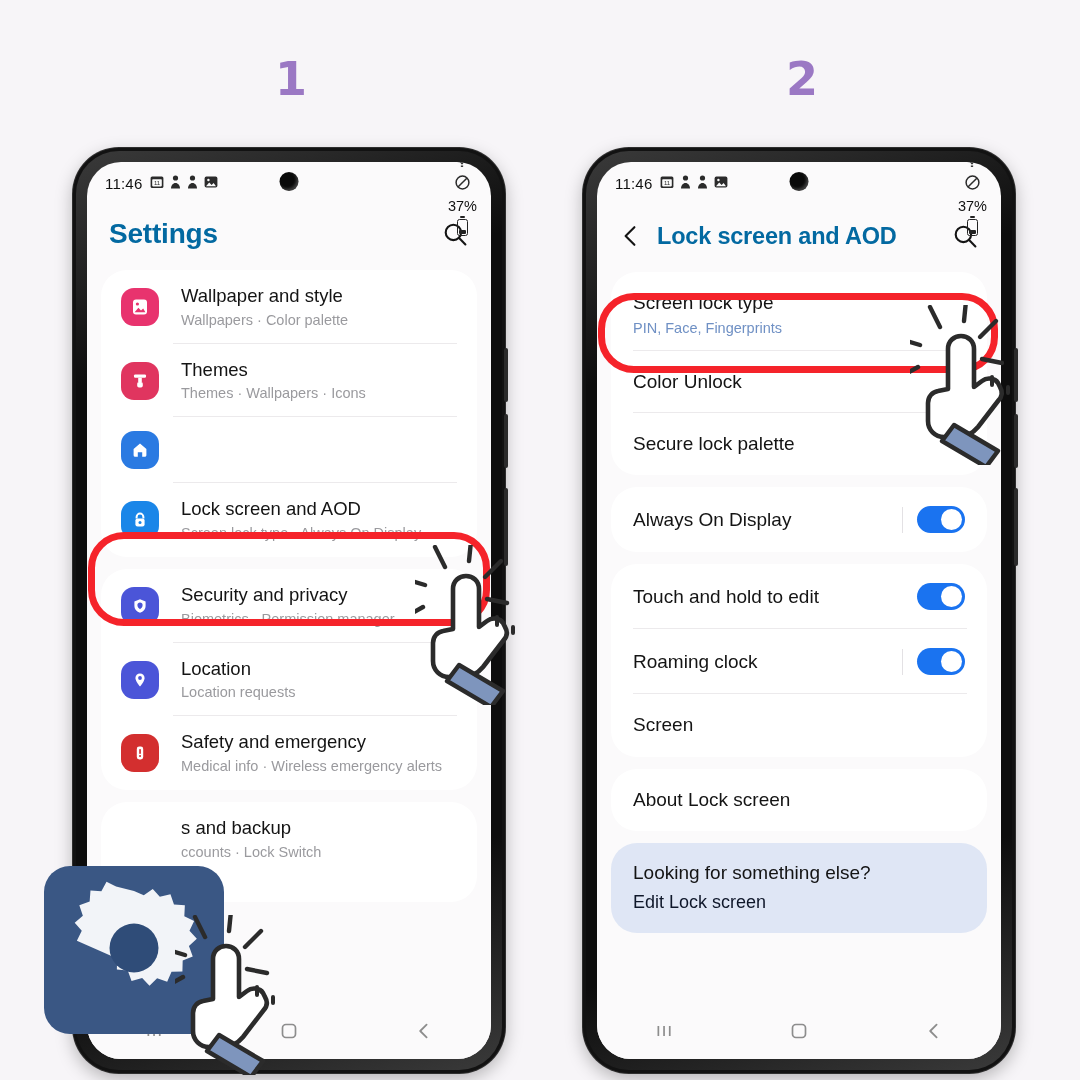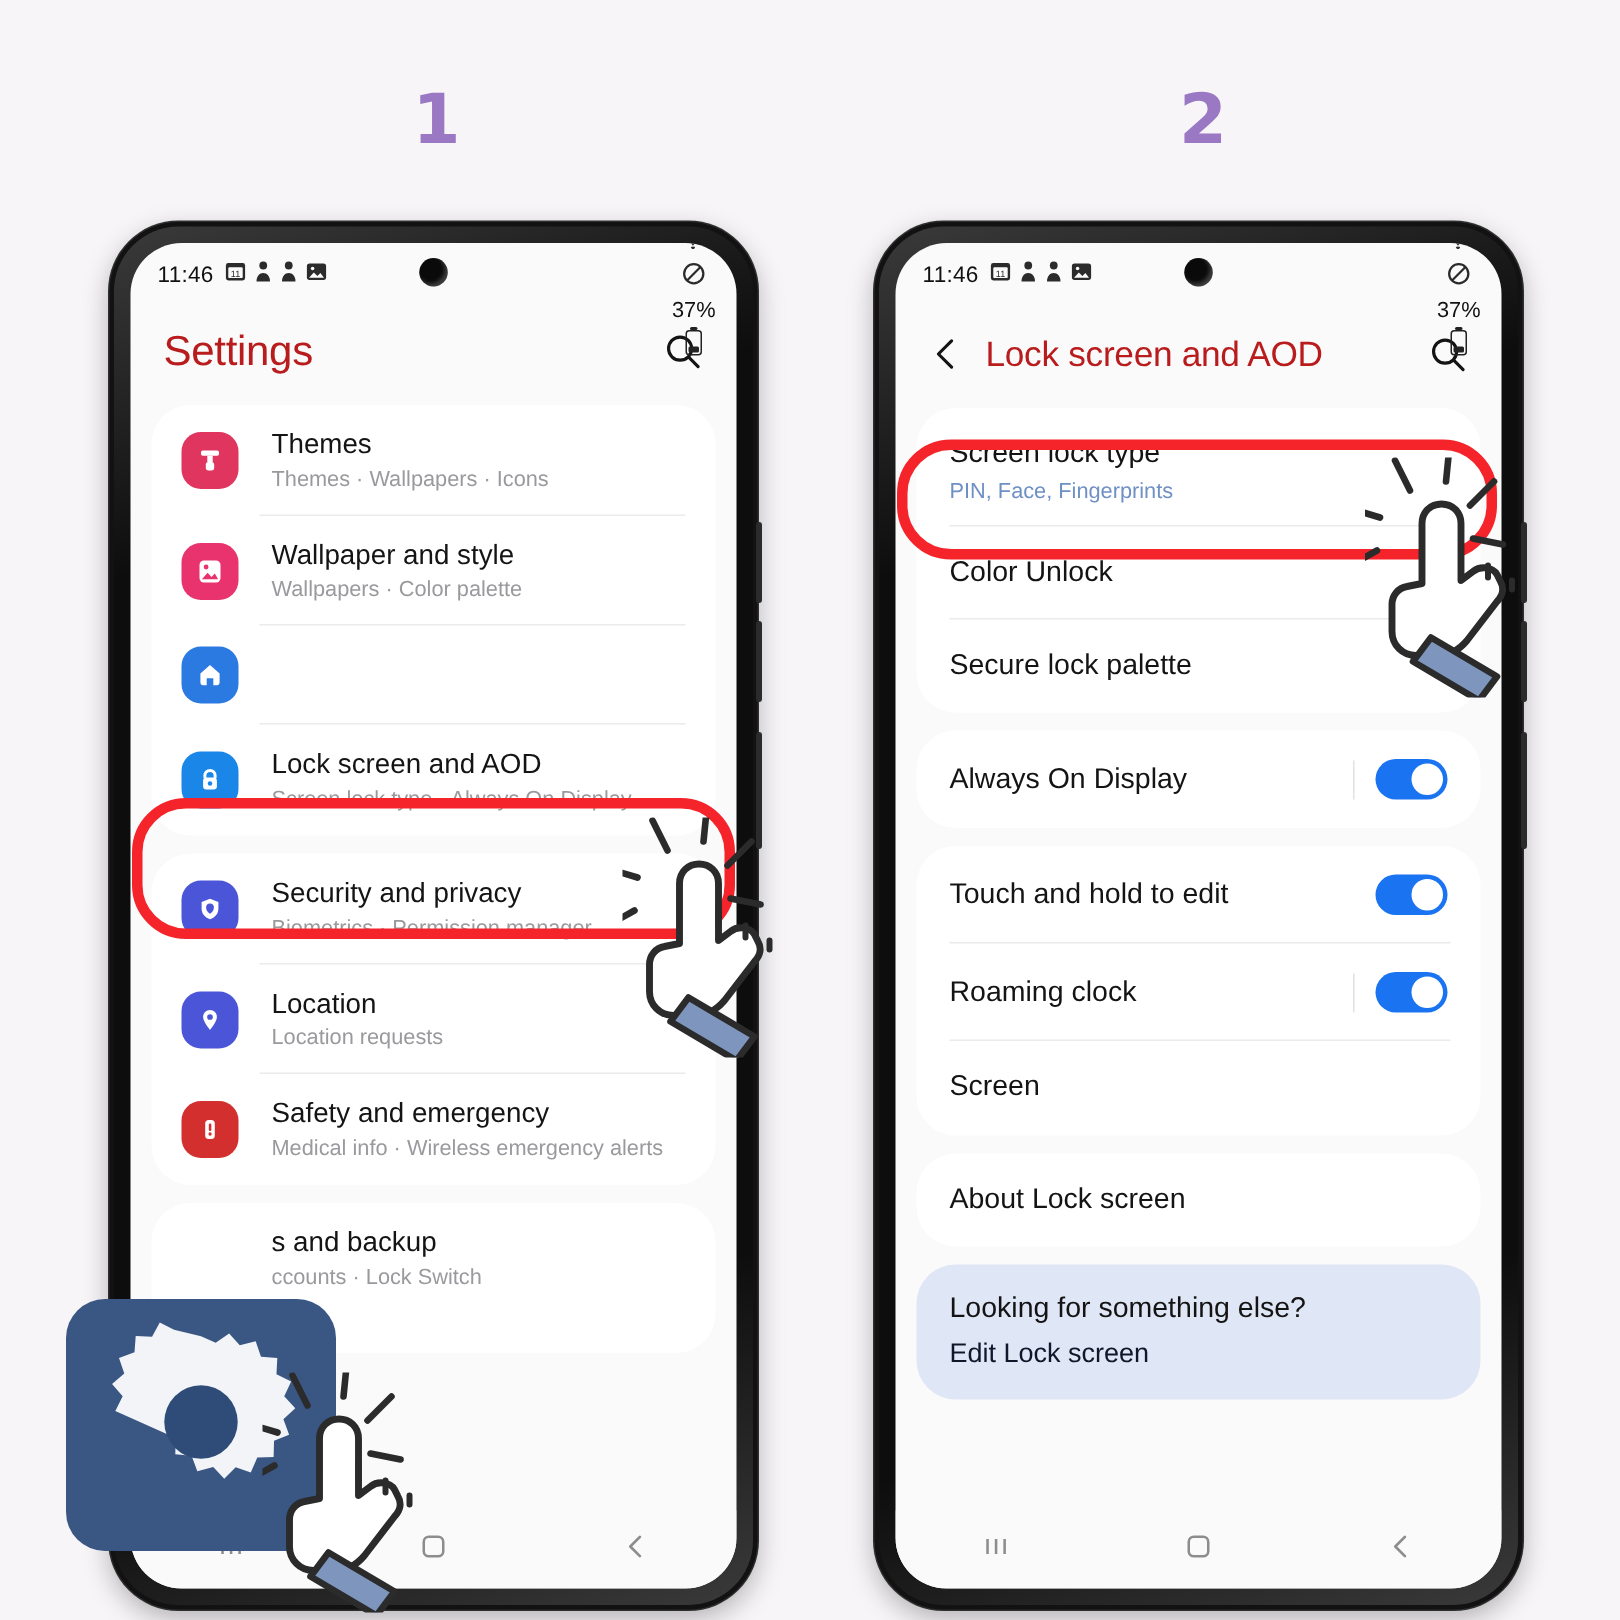--- a/index.html
+++ b/index.html
@@ -69,21 +69,21 @@
     position:relative;
   }
   .batt:before{content:"";position:absolute;left:2px;top:-3.4px;width:5px;height:2px;background:#222;border-radius:1px;}
   .batt:after{content:"";position:absolute;left:1px;bottom:1px;right:1px;height:4px;background:#222;border-radius:1px;}
 
   
   .title-row{
     display:flex;align-items:center;
     padding:18px 22px 20px 22px;
   }
-  .page-title{font-size:28px;font-weight:normal;color:#b91c1c;letter-spacing:-.2px;}
+  .page-title{font-size:28px;font-weight:bold;color:#0369a1;letter-spacing:-.2px;}
   .title-row.sub .page-title{font-size:23.5px;margin-left:14px;}
   .spacer{flex:1;}
   .search-ic svg{display:block;}
   .back-ic svg{display:block;}
   .card{
     background:#ffffff;border-radius:26px;margin:0 14px 12px 14px;
     overflow:hidden;
   }
   .row{
     display:flex;align-items:center;
@@ -230,44 +230,44 @@
       <span class="search-ic">
         <svg width="27" height="27" viewBox="0 0 27 27">
             <circle cx="11.4" cy="11.4" r="7.7" fill="none" stroke="#141414" stroke-width="2.1"></circle>
             <line x1="17.1" y1="17.1" x2="23.4" y2="23.4" stroke="#141414" stroke-width="2.1" stroke-linecap="round"></line>
           </svg>
       </span>
     </div>
 
     <div class="card">
       <div class="row">
+        <span class="app-ic" style="background:#e8336e">
+          <svg width="20" height="20" viewBox="0 0 20 20">
+              <rect x="3" y="2.6" width="14" height="14.8" rx="3" fill="#fff"></rect>
+              <circle cx="7.4" cy="7" r="1.6" fill="#e8336e"></circle>
+              <path d="M4.6 15.2l3.8-4.4 2.6 2.8 2.2-2.2 2.2 3.8z" fill="#e8336e"></path>
+            </svg>
+        </span>
+        <span class="txt">
+          <div class="lbl">Wallpaper and style</div>
+          <div class="sub">Wallpapers  ·  Color palette</div>
+        </span>
+        <span class="divider"></span>
+      </div>
+      <div class="row">
         <span class="app-ic" style="background:#e0355f">
           <svg width="20" height="20" viewBox="0 0 20 20">
               <rect x="4" y="3.4" width="12" height="3.4" rx="1.2" fill="#fff"></rect>
               <rect x="8.2" y="6.8" width="3.6" height="4.2" fill="#fff"></rect>
               <rect x="7.2" y="11" width="5.6" height="5.6" rx="1.8" fill="#fff"></rect>
             </svg>
         </span>
         <span class="txt">
           <div class="lbl">Themes</div>
           <div class="sub">Themes  ·  Wallpapers  ·  Icons</div>
-        </span>
-        <span class="divider"></span>
-      </div>
-      <div class="row">
-        <span class="app-ic" style="background:#e8336e">
-          <svg width="20" height="20" viewBox="0 0 20 20">
-              <rect x="3" y="2.6" width="14" height="14.8" rx="3" fill="#fff"></rect>
-              <circle cx="7.4" cy="7" r="1.6" fill="#e8336e"></circle>
-              <path d="M4.6 15.2l3.8-4.4 2.6 2.8 2.2-2.2 2.2 3.8z" fill="#e8336e"></path>
-            </svg>
-        </span>
-        <span class="txt">
-          <div class="lbl">Wallpaper and style</div>
-          <div class="sub">Wallpapers  ·  Color palette</div>
         </span>
         <span class="divider"></span>
       </div>
       <div class="row">
         <span class="app-ic" style="background:#2a7ae2">
           <svg width="20" height="20" viewBox="0 0 20 20">
               <path d="M10 3.4l6.4 5.6v6.2a1.6 1.6 0 0 1-1.6 1.6h-2.6v-4.6h-4.4v4.6H5.2a1.6 1.6 0 0 1-1.6-1.6V9z" fill="#fff"></path>
             </svg>
         </span>
         <span class="divider"></span>

